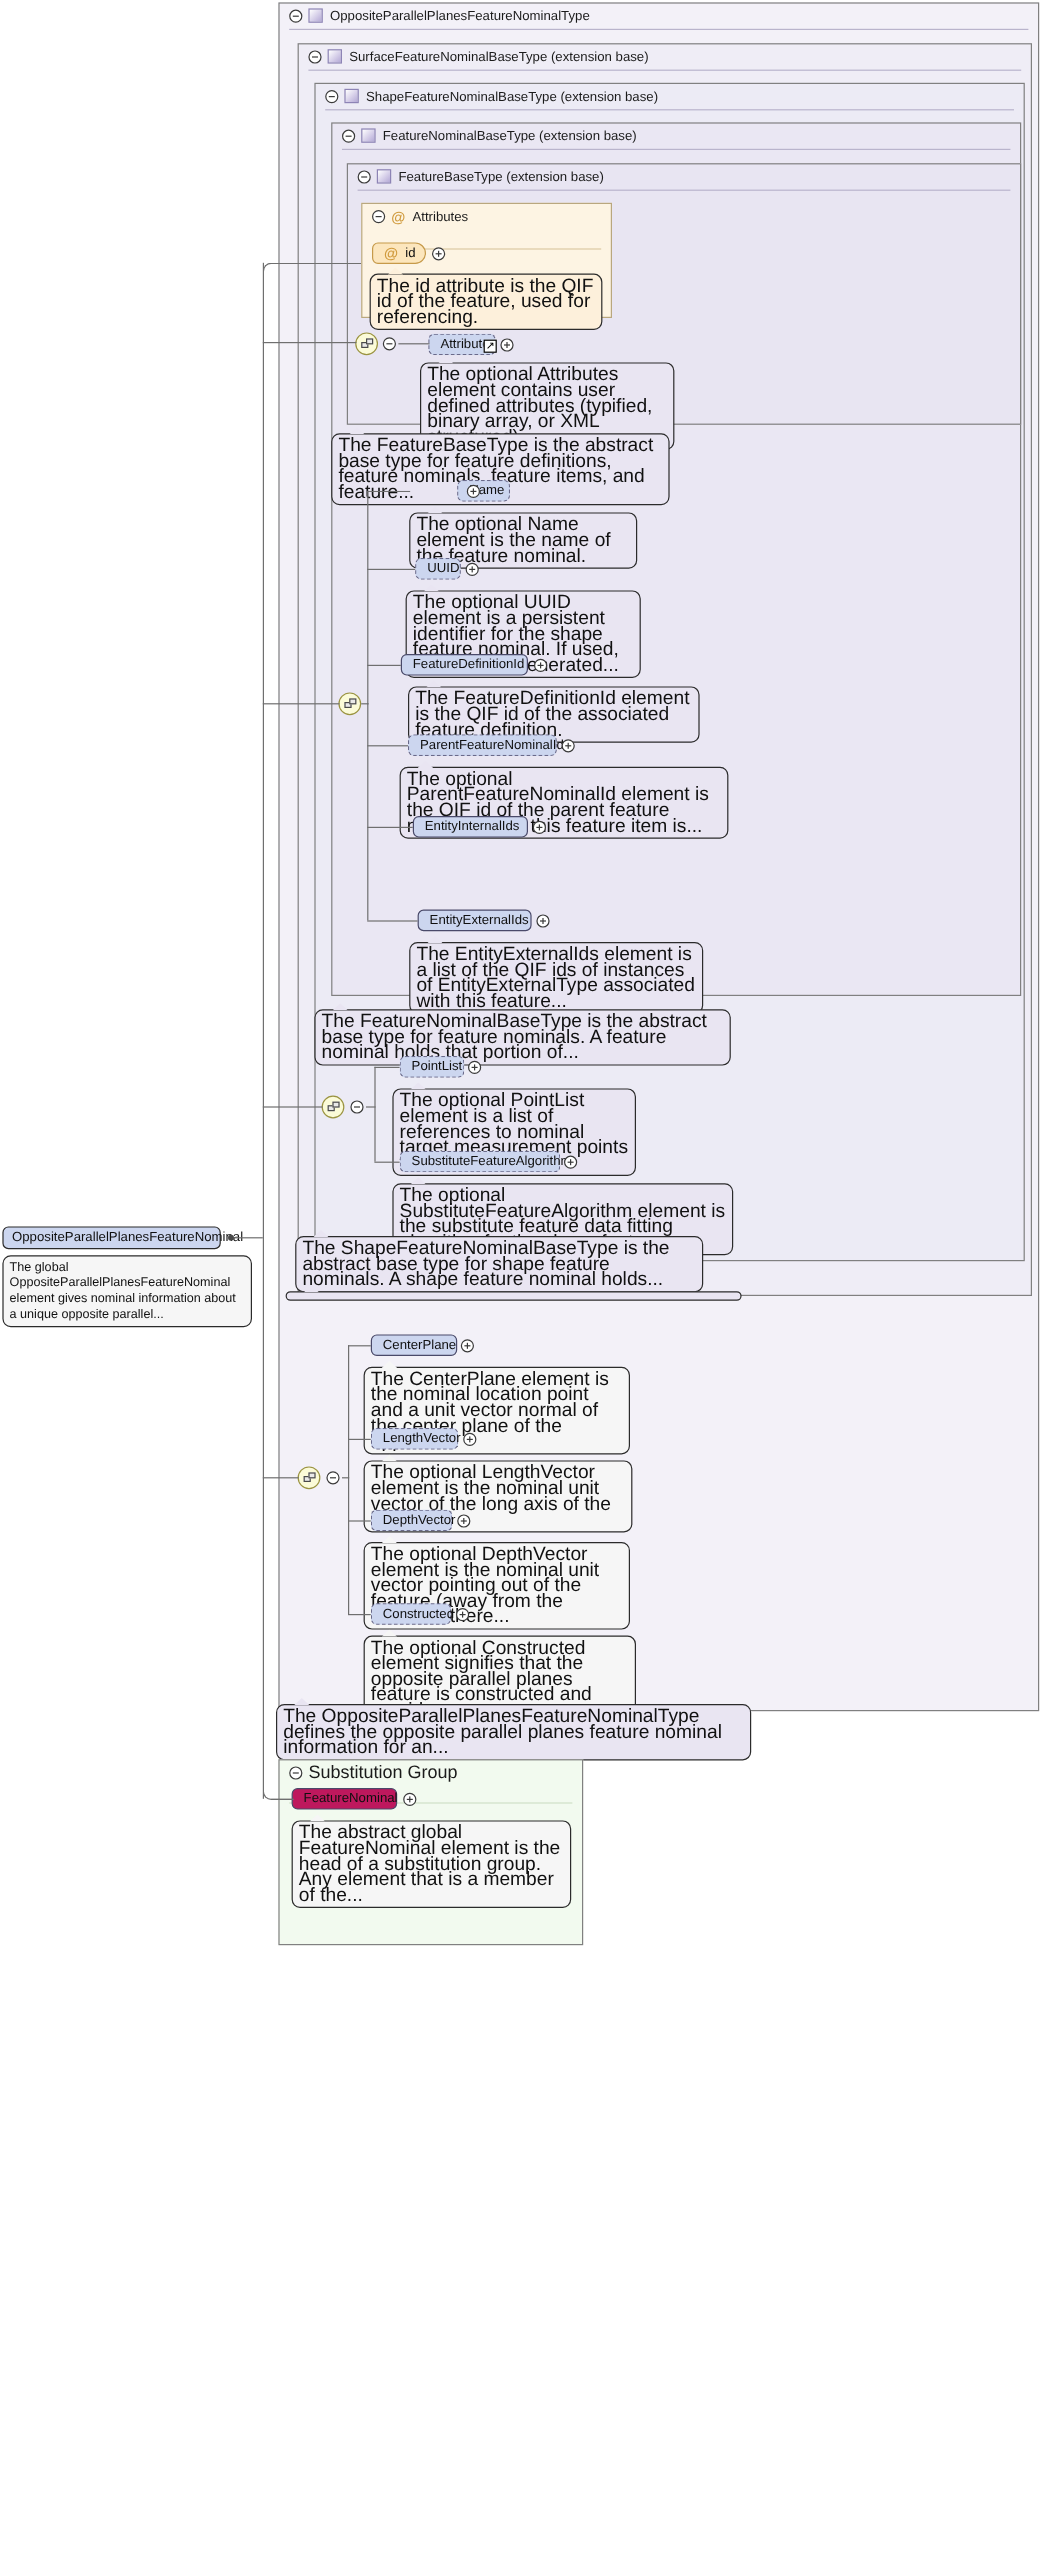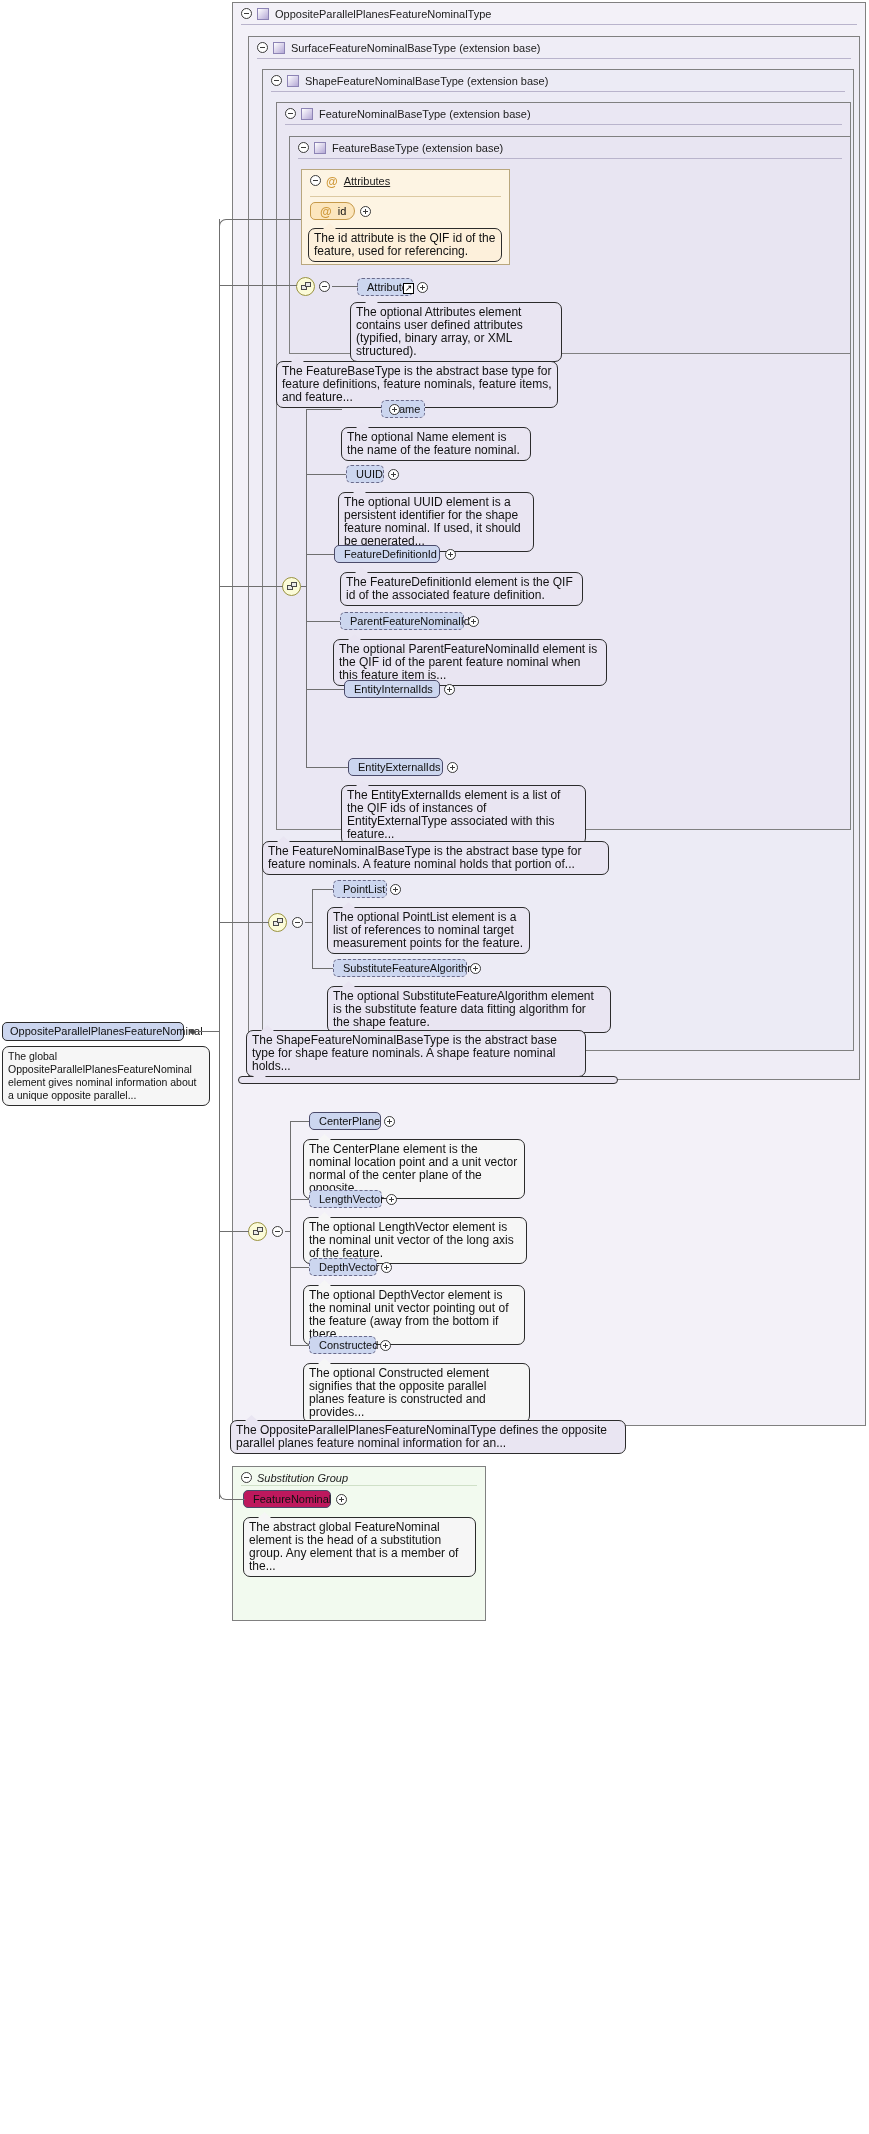--- a/index.html
+++ b/index.html
@@ -46,51 +46,49 @@
   }
 
   
   .attrbox {
     position: absolute;
     border: 1px solid #b9a77e;
     background: #fdf4e3;
   }
   .attrbox > .hdr {
     position: relative;
-    height: 27px;
+    height: 38px;
     line-height: 22px;
     padding-left: 8px;
     white-space: nowrap;
     font-size: 11px;
     color: #1b1b1b;
-    text-decoration: underline;
   }
   .attrbox > .hdr::after {
     content: "";
     position: absolute;
     left: 8px; right: 8px; bottom: 0;
     height: 1px;
     background: #dcc9a2;
   }
 
   
   .subbox {
     position: absolute;
     border: 1px solid #808080;
     background: #f2faef;
   }
   .subbox > .hdr {
     position: relative;
-    height: 19px;
+    height: 36px;
     line-height: 22px;
     padding-left: 8px;
     white-space: nowrap;
-    font-size: 11px;
+    font-size: 15px;
     color: #1b1b1b;
-    font-style: italic;
   }
   .subbox > .hdr::after {
     content: "";
     position: absolute;
     left: 8px; right: 8px; bottom: 0;
     height: 1px;
     background: #cfe0c7;
   }
 
   
@@ -196,21 +194,21 @@
   }
   .seq .g1 { left: 4px; top: 7px; width: 6px; height: 5px; }
   .seq .g2 { left: 8px; top: 4px; width: 6px; height: 5px; }
 
   
   .note {
     position: absolute;
     border: 1px solid #2b2b2b;
     border-radius: 7px;
     background: #f4f4f4;
-    font-size: 12px;
+    font-size: 16px;
     line-height: 13px;
     color: #111;
     padding: 3px 5px;
   }
   .note.violet { background: #e9e5f2; }
   .note.cream  { background: #fdf0db; }
   .note.plain  { background: #f6f6f6; }
   .note .beak {
     position: absolute;
     top: -6px; left: 14px;

